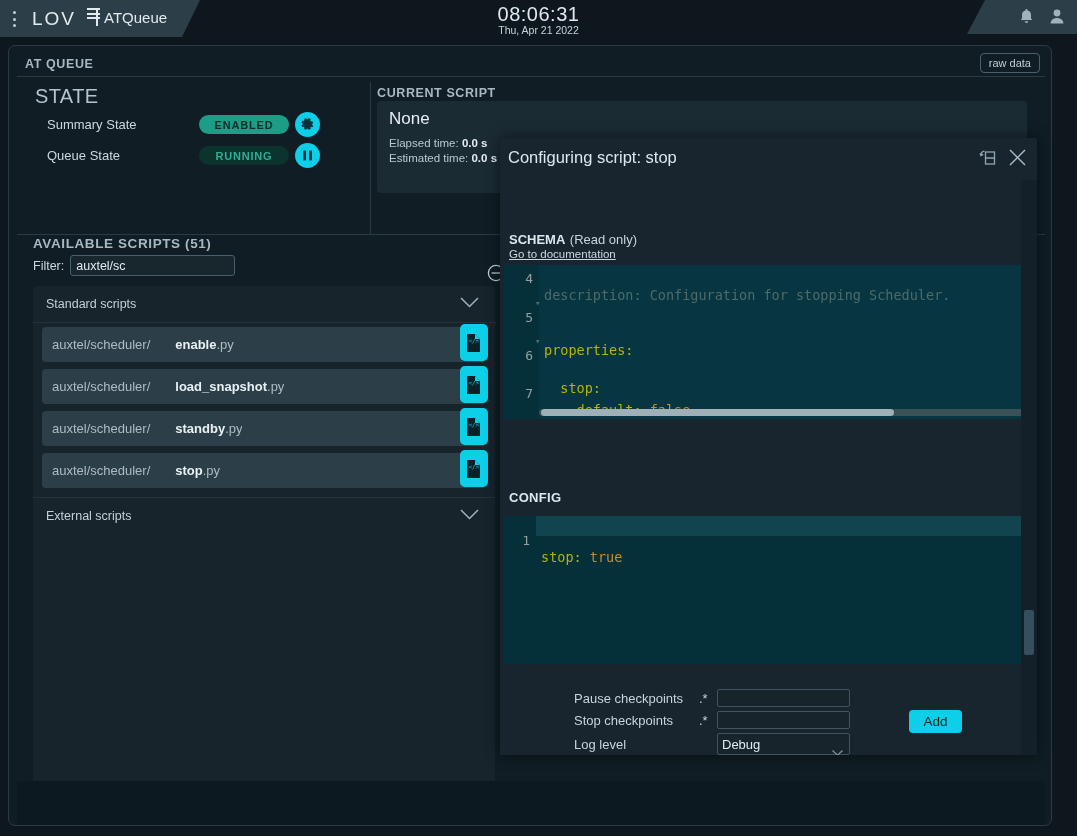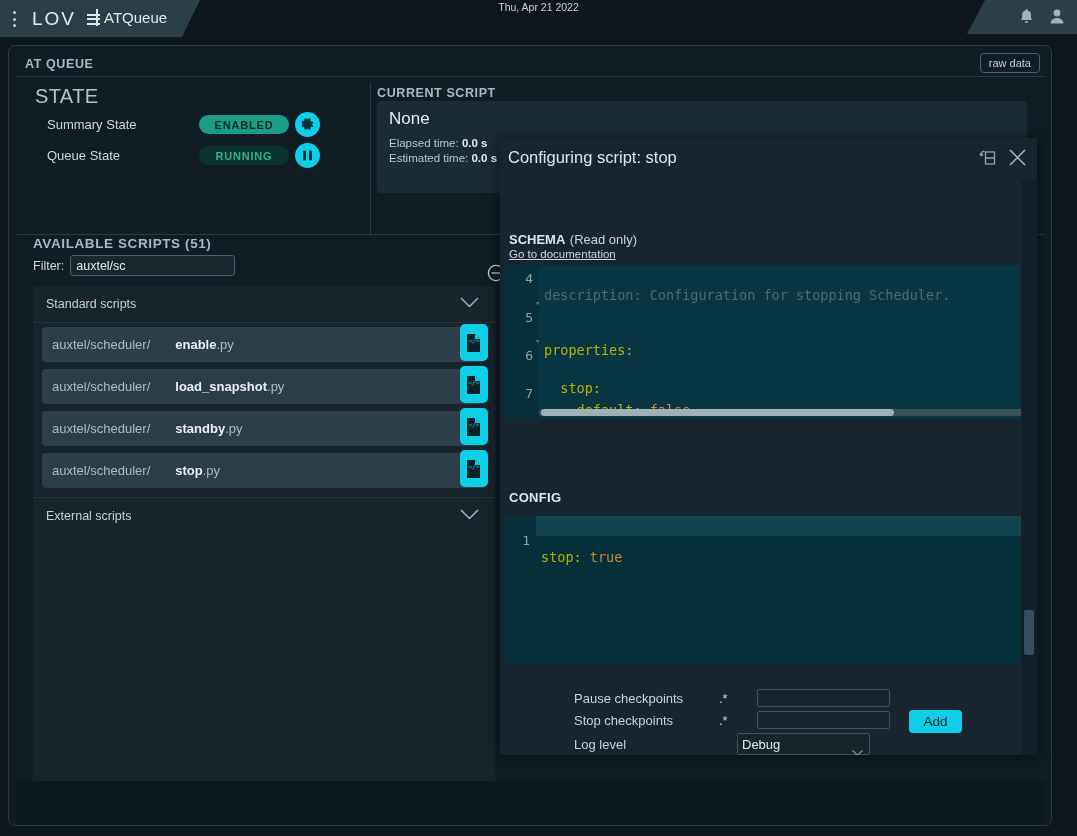--- a/index.html
+++ b/index.html
@@ -27,21 +27,21 @@
   }
   .kebab {
     position: absolute; left: 13px; top: 11px; width: 4px; height: 16px;
     display: flex; flex-direction: column; justify-content: space-between;
     cursor: pointer;
   }
   .kebab i { display:block; width:3px; height:3px; border-radius:50%; background:#c3ced6; }
   .brand {
     position: absolute; left: 32px; top: 8px;
     color: #e3eaef; font-size: 19px; letter-spacing: 2px; font-weight: 300;
-    display: flex; align-items: center; gap: 8px;
+    display: flex; gap: 8px;
   }
   .brand .hamb {
     display:inline-flex; flex-direction:column; justify-content:space-between;
     width:13px; height:11px; margin: 0 2px 0 3px;
   }
   .brand .hamb span { display:block; height:2px; background:#e3eaef; width:100%; }
   .app-title {
     position: absolute; left: 104px; top: 9px;
     color: #e3eaef; font-size: 15px; font-weight: 400;
   }
@@ -202,21 +202,21 @@
 
   .config-hdr { position:absolute; left:9px; top: 310px; color:#dde6ec; font-size:13px; font-weight:bold; letter-spacing:.3px;}
   .config-area {
     position:absolute; left:4px; top: 336px; width:533px; height:148px;
     background:#05303a; overflow:hidden;
   }
   .config-area .gutter { background:#05303a; width:32px; }
   .cfg-active { position:absolute; left:32px; top:0; width:501px; height:20px; background:#12444f; }
 
   .form-area { position:absolute; left:0; top:500px; width:537px; height:117px; background:#18252e; }
-  .f-row { position:absolute; display:flex; align-items:center;gap:20px; }
+  .f-row { position:absolute; display:flex; align-items:center; }
   .f-label { color:#c8d3da; font-size:13px; }
   .f-suffix { color:#c8d3da; font-size:13px; }
   .f-input {
     width: 133px; height: 18px; background:#17242c; border:1px solid #3f545e;
     border-radius:2px; color:#e2eaef; font-size:12px; padding:0 4px;
     font-family:"Liberation Sans", sans-serif;
   }
   .f-select {
     width: 133px; height: 22px; background:#17242c; border:1px solid #3f545e;
     border-radius:2px; color:#e2eaef; font-size:13px; padding:0 4px;
@@ -254,20 +254,21 @@
     <span class="hamb">
         <span></span>
         <span></span>
         <span></span>
       </span>
   </div>
   <div class="sep-bar"></div>
   <div class="app-title">ATQueue</div>
 
   <div class="clock">
+    <div class="time">08:06:31</div>
     <div class="date">Thu, Apr 21 2022</div>
   </div>
 
   <div class="topbar-icons">
     <svg width="15" height="17" viewBox="0 0 15 17">
       <path d="M7.5 1a1 1 0 011 1v.6A4.5 4.5 0 0112 7v3.2l1.2 1.8H1.8L3 10.2V7a4.5 4.5 0 013.5-4.4V2a1 1 0 011-1z" fill="#9fb2bd"></path>
       <path d="M5.7 13.2h3.6a1.8 1.8 0 01-3.6 0z" fill="#9fb2bd"></path>
     </svg>
     <svg width="16" height="17" viewBox="0 0 16 17">
       <circle cx="8" cy="5" r="3.4" fill="#9fb2bd"></circle>

